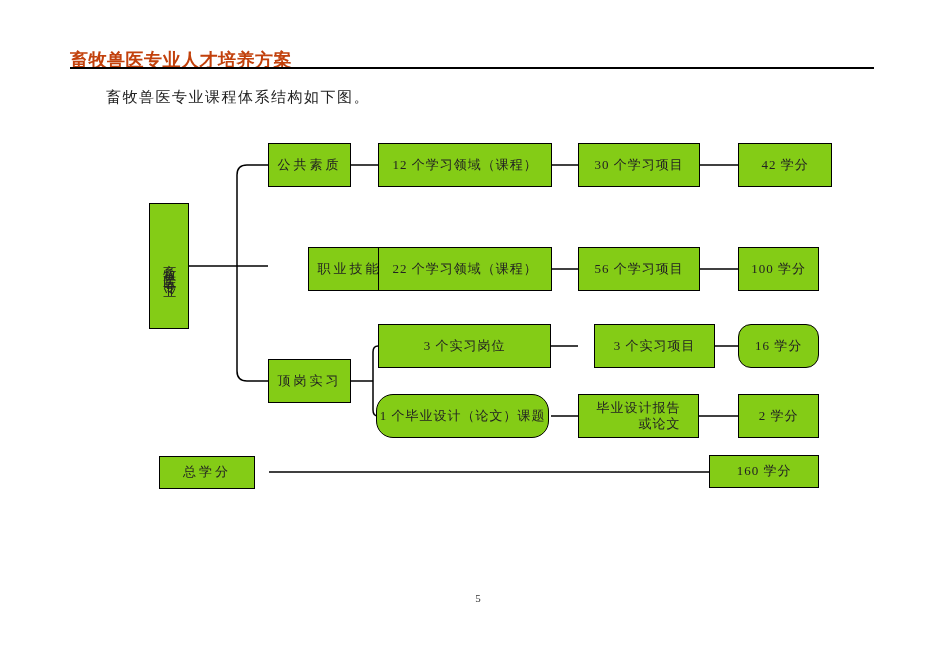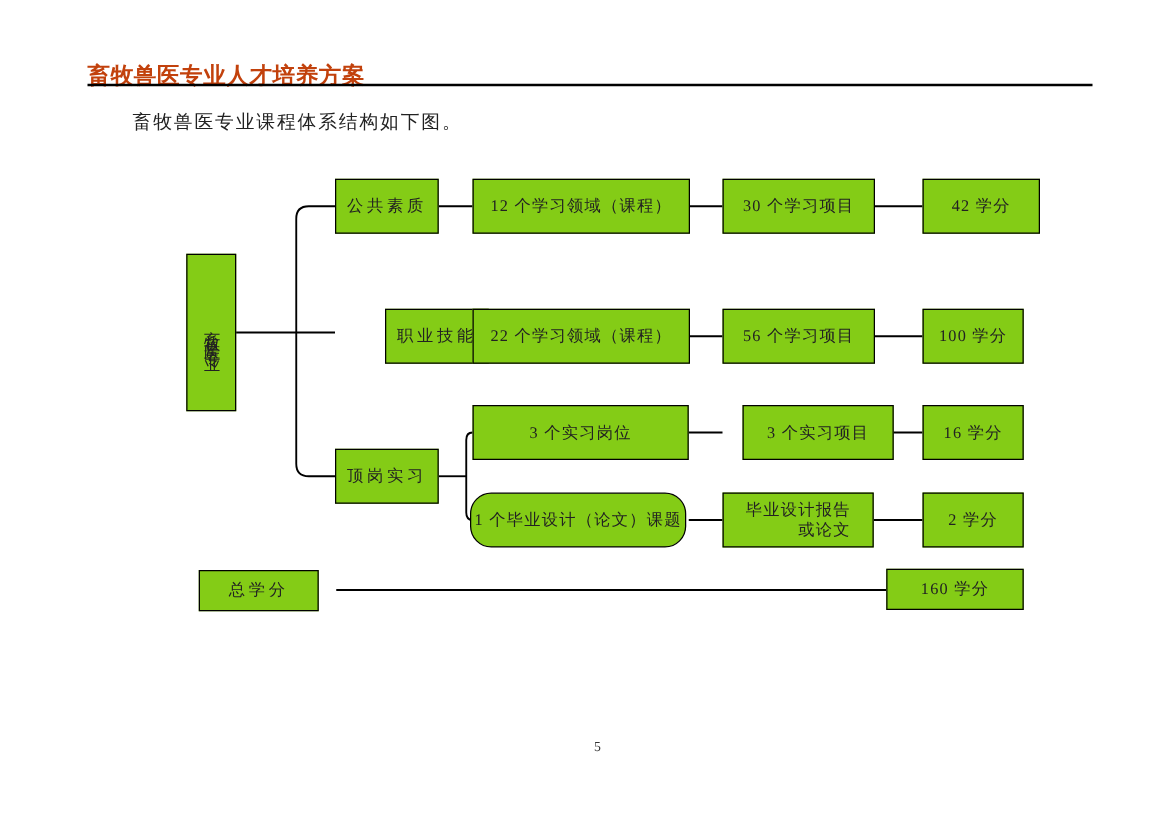--- a/index.html
+++ b/index.html
@@ -35,21 +35,21 @@
   .n-b0d  {left:378px;top:143px;width:174px;height:44px;}
   .n-b0p  {left:578px;top:143px;width:122px;height:44px;}
   .n-b0c  {left:738px;top:143px;width:94px;height:44px;}
   .n-b1l  {left:268px;top:247px;width:83px;height:44px;margin-left:40px;}
   .n-b1d  {left:378px;top:247px;width:174px;height:44px;}
   .n-b1p  {left:578px;top:247px;width:122px;height:44px;}
   .n-b1c  {left:738px;top:247px;width:81px;height:44px;}
   .n-b2l  {left:268px;top:359px;width:83px;height:44px;}
   .n-s0d  {left:378px;top:324px;width:173px;height:44px;}
   .n-s0p  {left:594px;top:324px;width:121px;height:44px;}
-  .n-s0c  {left:738px;top:324px;width:81px;height:44px;}
+  .n-s0c  {left:738px;top:324px;width:81px;height:44px;border-radius:13px;}
   .n-s1d  {left:376px;top:394px;width:173px;height:44px;border-radius:17px;}
   .n-s1p  {left:578px;top:394px;width:121px;height:44px;}
   .n-s1c  {left:738px;top:394px;width:81px;height:44px;}
   .n-totl {left:159px;top:456px;width:96px;height:33px;}
   .n-totc {left:709px;top:455px;width:110px;height:33px;}
   .connectors{position:absolute;left:0;top:0;}
   .pagenum{
     position:absolute;left:0;top:592px;width:956px;text-align:center;
     font-size:11px;color:#333;
   }

